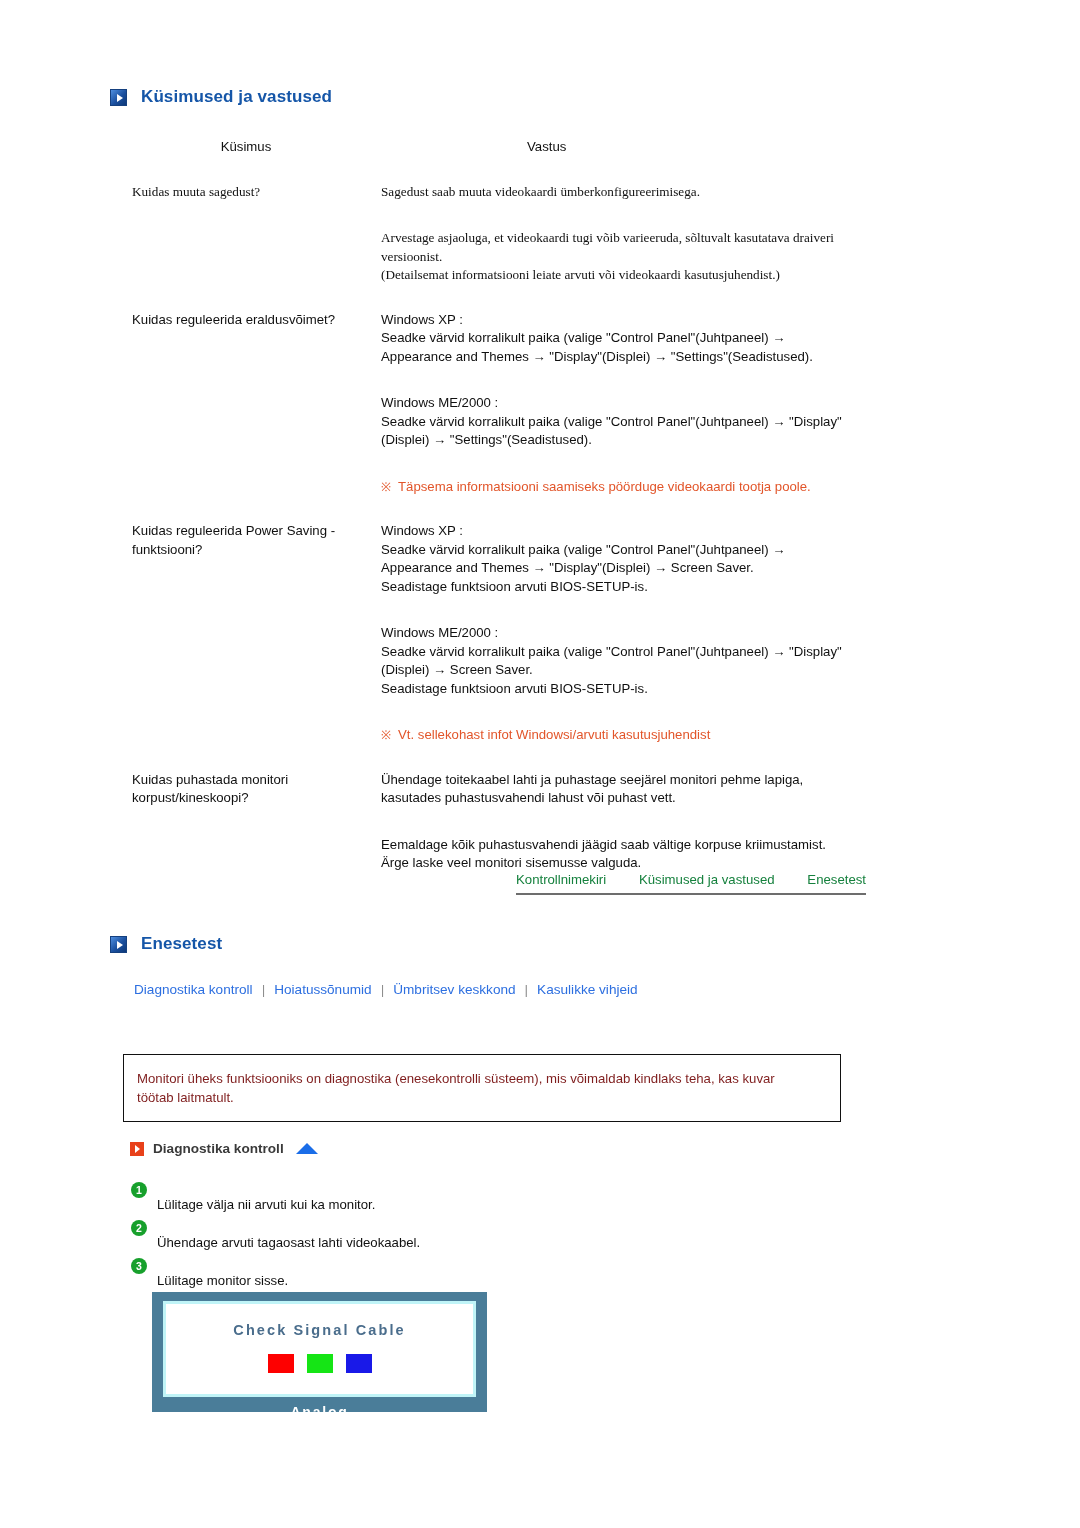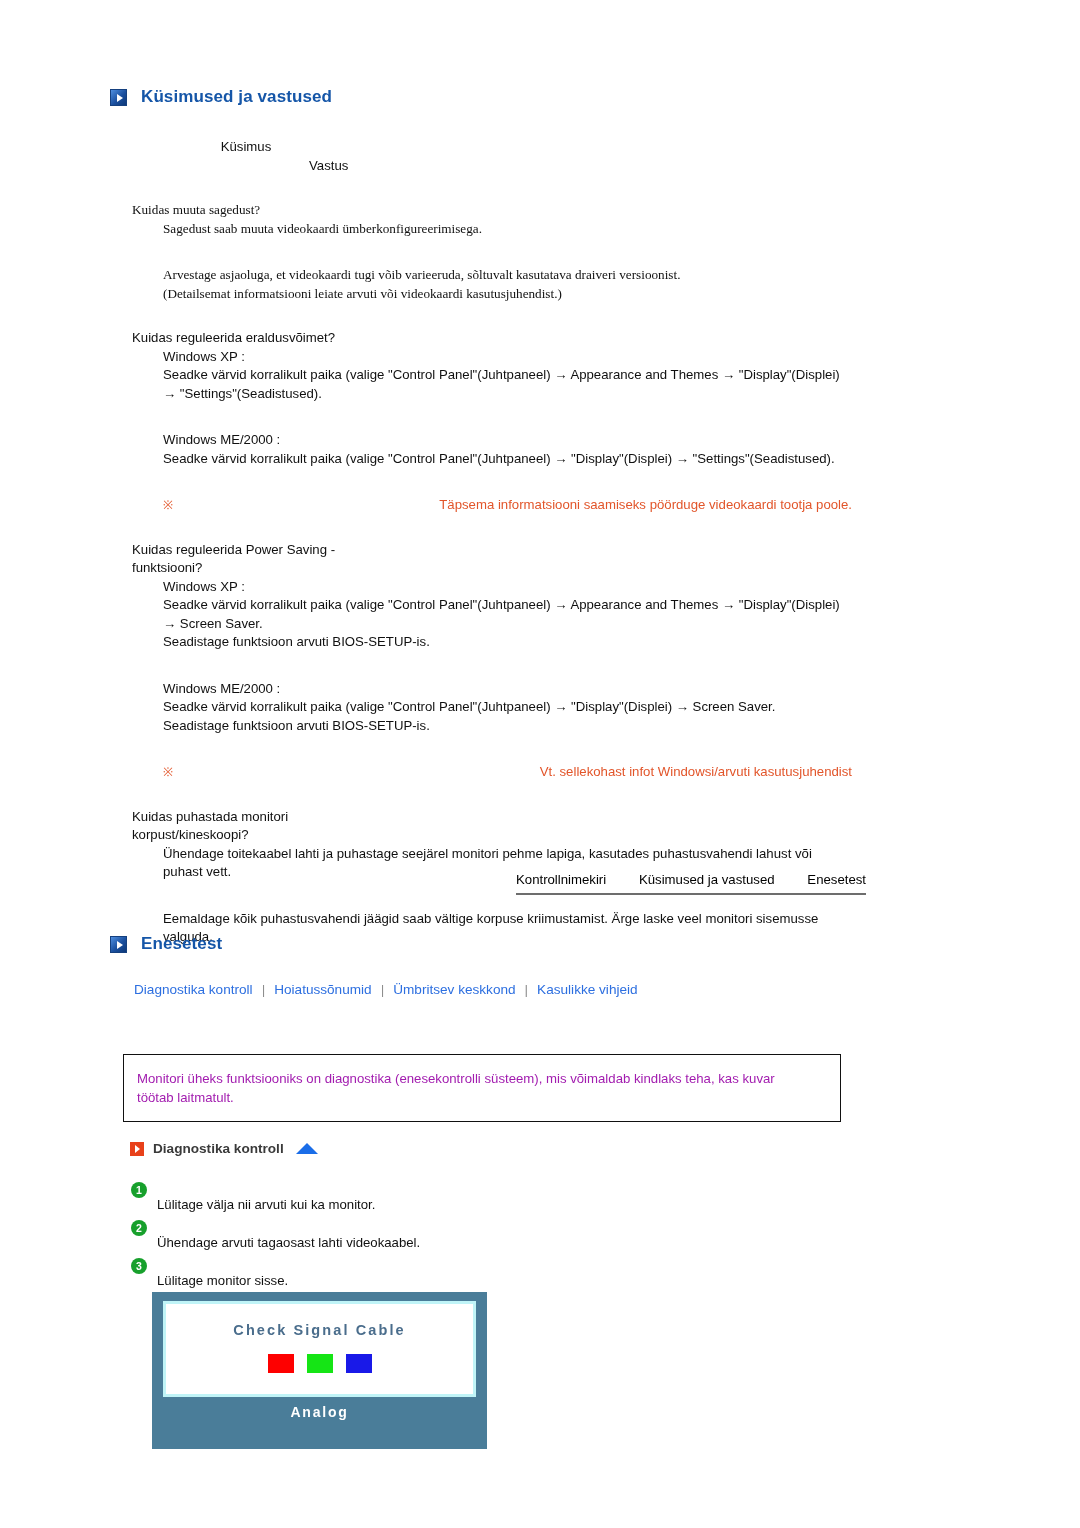--- a/index.html
+++ b/index.html
@@ -56,21 +56,20 @@
     left: 132px;
     top: 138px;
     width: 720px;
     font-size: 13.2px;
     line-height: 18.5px;
     color: #101010;
   }
   .qa-row {
     display: flex;
     align-items: flex-start;
-    flex-direction: column;
   }
   .qa-col-q {
     width: 218px;
     flex: none;
     padding-right: 6px;
     box-sizing: border-box;
   }
   .qa-col-a {
     flex: 1;
     margin-left: 31px;
@@ -94,34 +93,34 @@
     color: #e2552a;
     display: flex;
     gap: 7px;
     align-items: flex-start;
   }
   .note-mark {
     flex: none;
     font-size: 12px;
     line-height: 18.5px;
   }
-  .note-text { flex: 1; text-align: right; }
+  .note-text { flex: 1; }
 
   
   .tabbar {
     position: absolute;
     left: 516px;
     top: 872px;
     width: 350px;
     border-bottom: 2px solid #6d6d6d;
     padding-bottom: 6px;
     display: flex;
     justify-content: space-between;
     font-size: 13.2px;
-    color: #000000;
+    color: #15803d;
   }
   .tab { white-space: nowrap; }
 
   
   .linkrow {
     position: absolute;
     left: 134px;
     top: 982px;
     font-size: 13.6px;
     color: #2d6fe0;
@@ -138,21 +137,21 @@
   
   .infobox {
     position: absolute;
     left: 123px;
     top: 1054px;
     width: 718px;
     border: 1px solid #111111;
     padding: 14px 30px 14px 13px;
     font-size: 13.2px;
     line-height: 19px;
-    color: #a21caf;
+    color: #7f1d1d;
     box-sizing: border-box;
   }
 
   
   .subhead {
     position: absolute;
     left: 130px;
     top: 1141px;
     display: flex;
     align-items: center;
@@ -221,21 +220,21 @@
     margin-left: 26px;
     margin-top: 10px;
   }
 
   
   .monitor {
     position: absolute;
     left: 152px;
     top: 1292px;
     width: 335px;
-    height: 157px;
+    height: 120px;
     background: #4a7d99;
     box-sizing: border-box;
     padding: 9px 11px 0 11px;
   }
   .monitor-screen {
     width: 100%;
     height: 96px;
     background: #ffffff;
     border: 3px solid #c0f4f7;
     box-sizing: border-box;

